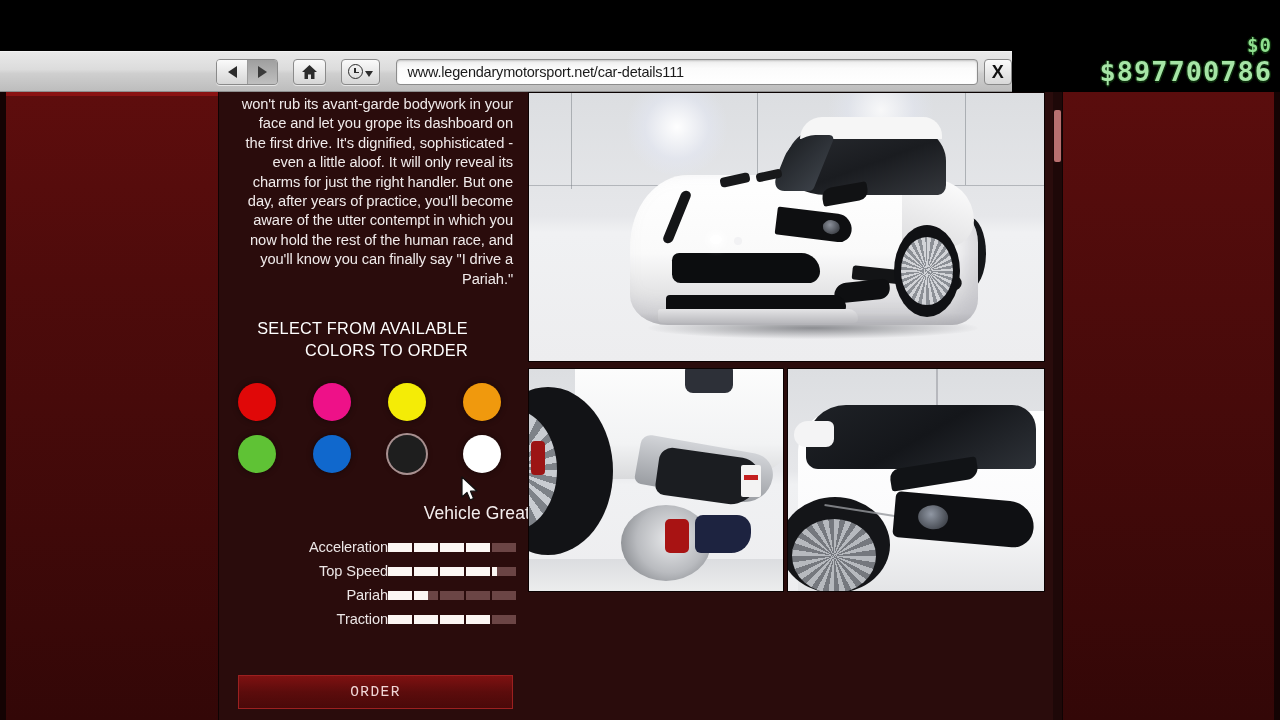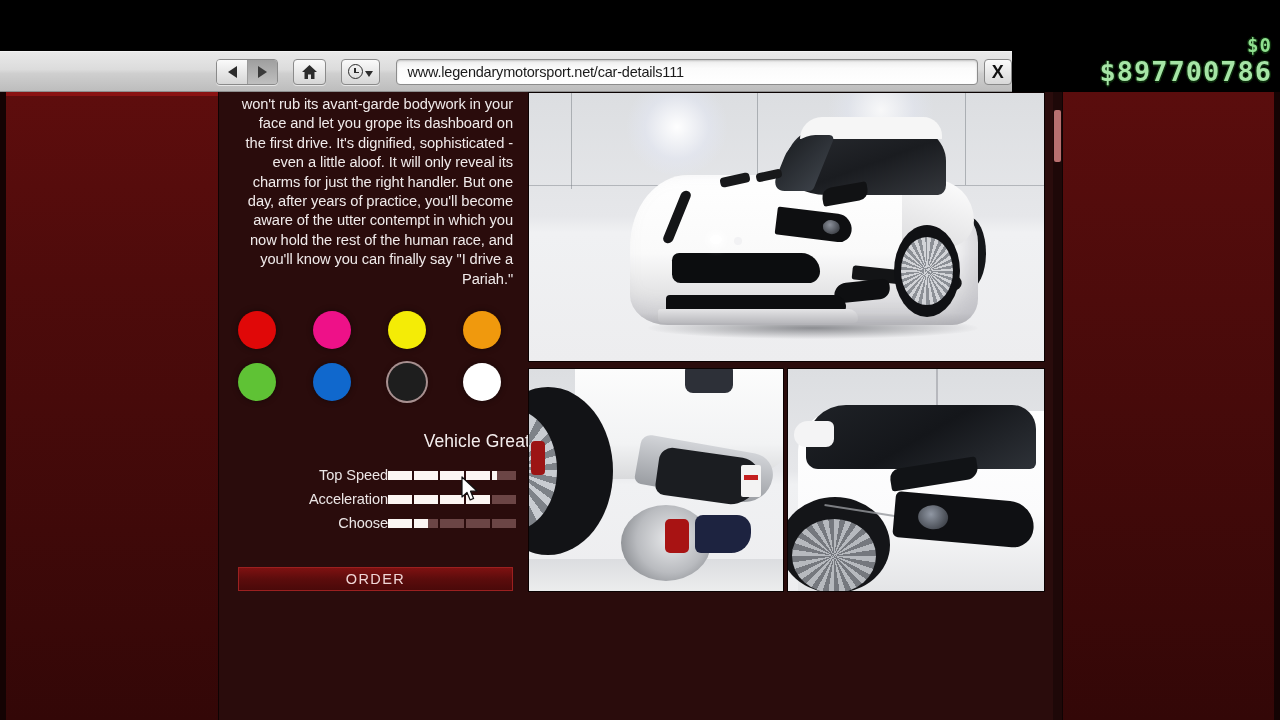--- a/index.html
+++ b/index.html
@@ -298,30 +298,31 @@
     position: relative;
     overflow: hidden;
   }
   .seg .fill {
     position: absolute;
     left: 0; top: 0; height: 100%;
     background: #fbf6f3;
   }
 
   #order-btn {
-    margin-top: 32px;
-    width: 275px; height: 24px;
+    margin-top: 44px;
+    width: 275px; height: 34px;
     background: linear-gradient(to bottom, #7e1111 0%, #5c0c0c 50%, #4a0909 100%);
     border: 1px solid #9c2020;
     display: flex;
     align-items: center;
     justify-content: center;
     color: #f0d6d6;
     font-size: 14.5px;
     letter-spacing: 1.4px;
+    font-family: Liberation Mono, monospace;
   }
 
   
   #media {
     position: absolute;
     left: 309px; top: 0;
     width: 527px; height: 628px;
   }
 
   .photo {
@@ -750,84 +751,103 @@
     <div id="content">
 
       <div id="scrollbar-track">
         <div id="scrollbar-thumb"></div>
       </div>
 
       <div id="left-col">
 
         <div id="desc">won't rub its avant-garde bodywork in your face and let you grope its dashboard on the first drive. It's dignified, sophisticated - even a little aloof. It will only reveal its charms for just the right handler. But one day, after years of practice, you'll become aware of the utter contempt in which you now hold the rest of the human race, and you'll know you can finally say "I drive a Pariah."</div>
 
+        <div id="colors-heading">SELECT FROM AVAILABLE COLORS TO ORDER</div>
 
         <div id="swatch-grid">
             <div class="swatch" style="background: rgb(224, 8, 8);"></div>
             <div class="swatch" style="background: rgb(238, 17, 136);"></div>
             <div class="swatch" style="background: rgb(244, 236, 6);"></div>
             <div class="swatch" style="background: rgb(240, 153, 13);"></div>
             <div class="swatch" style="background: rgb(95, 194, 53);"></div>
             <div class="swatch" style="background: rgb(16, 104, 205);"></div>
             <div class="swatch selected" style="background: rgb(30, 30, 30);"></div>
             <div class="swatch" style="background: rgb(255, 255, 255);"></div>
           </div>
 
         <div id="stats-title">Vehicle Great</div>
 
         <div id="stats-list">
             <div class="stat-row">
-              <div class="stat-label">Top Speed</div>
-              <div class="stat-bar">
-                <div class="seg">
-                  <div class="fill" style="width: 100%;"></div>
-                </div>
-                <div class="seg">
-                  <div class="fill" style="width: 100%;"></div>
-                </div>
-                <div class="seg">
-                  <div class="fill" style="width: 100%;"></div>
-                </div>
-                <div class="seg">
-                  <div class="fill" style="width: 100%;"></div>
-                </div>
-                <div class="seg">
-                  <div class="fill" style="width: 20%;"></div>
-                </div>
-              </div>
-            </div>
-            <div class="stat-row">
               <div class="stat-label">Acceleration</div>
               <div class="stat-bar">
                 <div class="seg">
                   <div class="fill" style="width: 100%;"></div>
                 </div>
                 <div class="seg">
                   <div class="fill" style="width: 100%;"></div>
                 </div>
                 <div class="seg">
                   <div class="fill" style="width: 100%;"></div>
                 </div>
                 <div class="seg">
                   <div class="fill" style="width: 100%;"></div>
                 </div>
                 <div class="seg"></div>
               </div>
             </div>
             <div class="stat-row">
-              <div class="stat-label">Choose</div>
+              <div class="stat-label">Top Speed</div>
+              <div class="stat-bar">
+                <div class="seg">
+                  <div class="fill" style="width: 100%;"></div>
+                </div>
+                <div class="seg">
+                  <div class="fill" style="width: 100%;"></div>
+                </div>
+                <div class="seg">
+                  <div class="fill" style="width: 100%;"></div>
+                </div>
+                <div class="seg">
+                  <div class="fill" style="width: 100%;"></div>
+                </div>
+                <div class="seg">
+                  <div class="fill" style="width: 20%;"></div>
+                </div>
+              </div>
+            </div>
+            <div class="stat-row">
+              <div class="stat-label">Pariah</div>
               <div class="stat-bar">
                 <div class="seg">
                   <div class="fill" style="width: 100%;"></div>
                 </div>
                 <div class="seg">
                   <div class="fill" style="width: 60%;"></div>
                 </div>
                 <div class="seg"></div>
                 <div class="seg"></div>
+                <div class="seg"></div>
+              </div>
+            </div>
+            <div class="stat-row">
+              <div class="stat-label">Traction</div>
+              <div class="stat-bar">
+                <div class="seg">
+                  <div class="fill" style="width: 100%;"></div>
+                </div>
+                <div class="seg">
+                  <div class="fill" style="width: 100%;"></div>
+                </div>
+                <div class="seg">
+                  <div class="fill" style="width: 100%;"></div>
+                </div>
+                <div class="seg">
+                  <div class="fill" style="width: 100%;"></div>
+                </div>
                 <div class="seg"></div>
               </div>
             </div>
           </div>
 
         <div id="order-btn">ORDER</div>
       </div>
 
       <div id="media">
 

